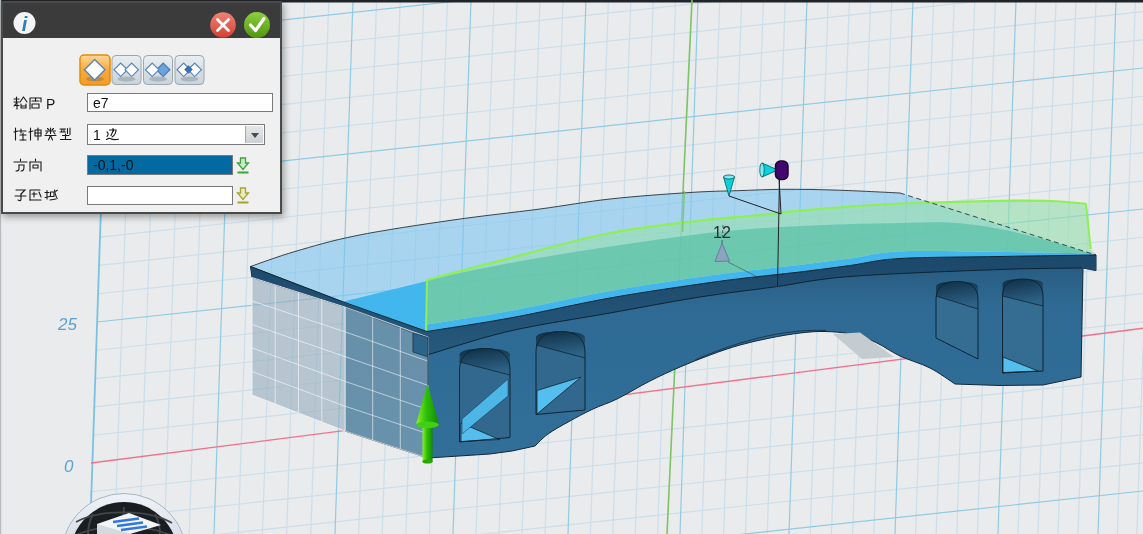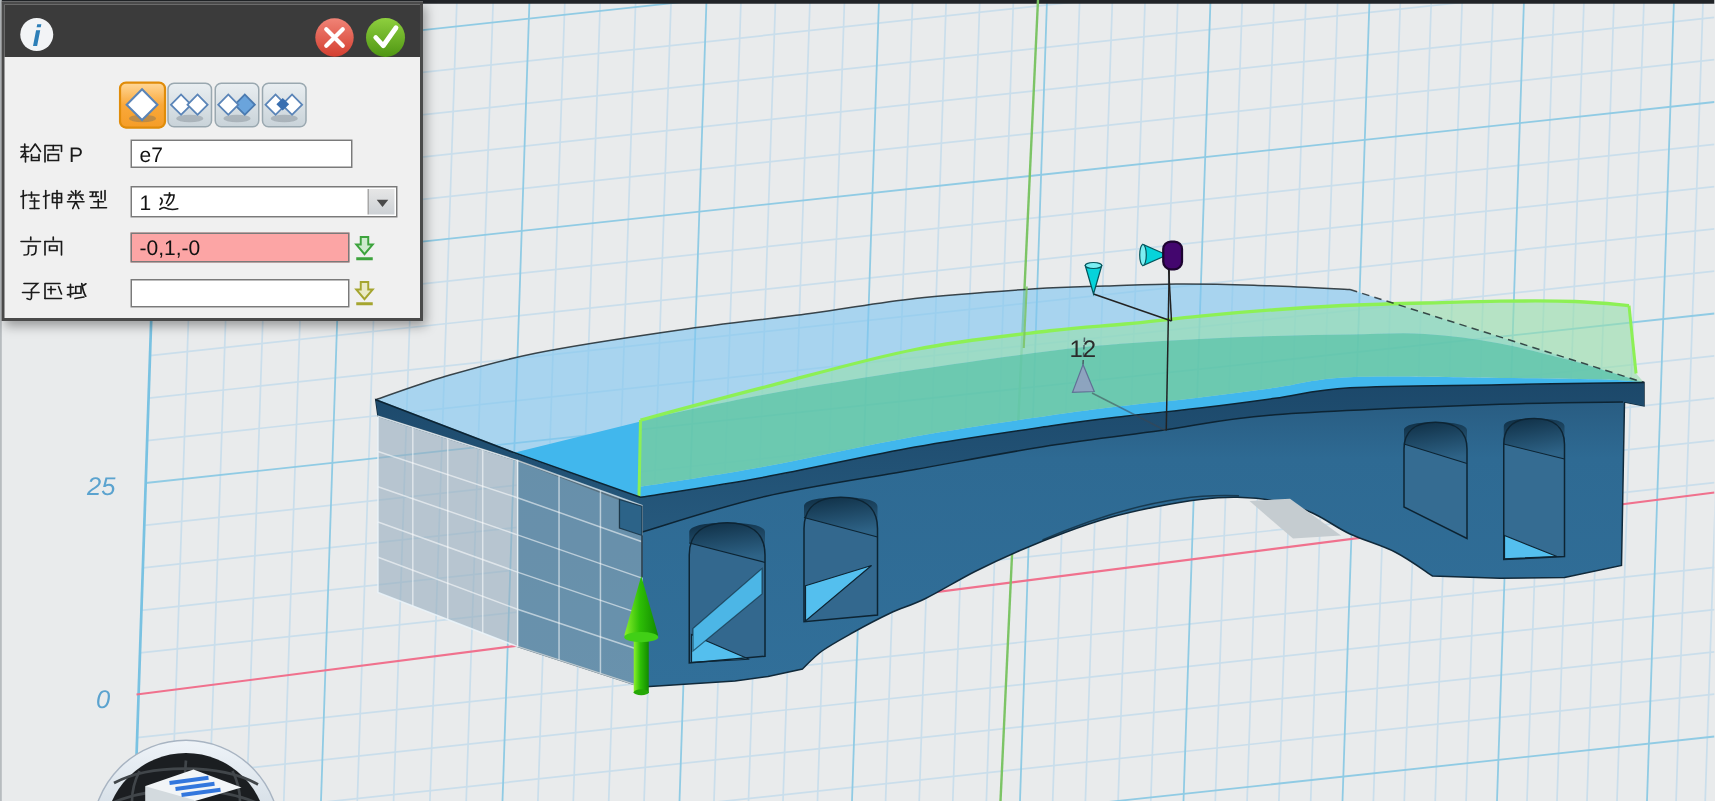--- a/index.html
+++ b/index.html
@@ -306,21 +306,21 @@
             <path d="M8,8 L8,12 L13,12 L13,8 M8,10 L13,10"></path>
           </g>
         </svg><svg width="15" height="15" viewBox="0 0 15 15" style="vertical-align:-2px">
           <g stroke="#1a1a1a" stroke-width="1.1" fill="none" stroke-linecap="round">
             <path d="M2,2 L2,13 M2,2 L13,2 L13,6"></path>
             <path d="M4,5 L11,5"></path>
             <path d="M4,8 L11,8 L11,12 L4,12 L4,8"></path>
             <path d="M7.5,2 L7.5,5"></path>
           </g>
         </svg><span style="font-family:'Liberation Sans',sans-serif;font-size:14px;color:#1a1a1a;margin-left:3px">P</span></div>
- <input-box style="position:absolute;left:84px;top:90px;width:148px;height:19px;background:#fff;border:1px solid #7a7a7a;display:block;font-family:'Liberation Sans',sans-serif;font-size:14px;color:#111;padding:1px 0 0 5px;box-sizing:border-box">e7</input-box>
+ <input-box style="position:absolute;left:84px;top:90px;width:186px;height:19px;background:#fff;border:1px solid #7a7a7a;display:block;font-family:'Liberation Sans',sans-serif;font-size:14px;color:#111;padding:1px 0 0 5px;box-sizing:border-box">e7</input-box>
  <div style="position:absolute;left:10px;top:122.5px;height:15px"><svg width="15" height="15" viewBox="0 0 15 15" style="vertical-align:-2px">
           <g stroke="#1a1a1a" stroke-width="1.1" fill="none" stroke-linecap="round">
             <path d="M2.5,1 L2.5,13"></path>
             <path d="M1,5 L5,4"></path>
             <path d="M8,2 L8,6 M6,4 L13,4"></path>
             <path d="M7,8 L13,8"></path>
             <path d="M10,6 L10,13"></path>
             <path d="M7,13 L13,13"></path>
           </g>
         </svg><svg width="15" height="15" viewBox="0 0 15 15" style="vertical-align:-2px">
@@ -371,21 +371,21 @@
             <path d="M6,7 L11,7 C11,11 11,13 8,13"></path>
           </g>
         </svg><svg width="15" height="15" viewBox="0 0 15 15" style="vertical-align:-2px">
           <g stroke="#1a1a1a" stroke-width="1.1" fill="none" stroke-linecap="round">
             <path d="M7.5,1 L7.5,3"></path>
             <path d="M2,4 L2,13"></path>
             <path d="M2,4 L13,4 L13,13"></path>
             <path d="M5,7 L10,7 L10,10 L5,10 L5,7"></path>
           </g>
         </svg></div>
- <input-box style="position:absolute;left:84px;top:152px;width:146px;height:19.5px;background:#fca5a5;border:1px solid #7a7a7a;display:block;font-family:'Liberation Sans',sans-serif;font-size:14px;color:#111;padding:1px 0 0 5px;box-sizing:border-box">-0,1,-0</input-box>
+ <input-box style="position:absolute;left:84px;top:152px;width:146px;height:19.5px;background:#0369a1;border:1px solid #7a7a7a;display:block;font-family:'Liberation Sans',sans-serif;font-size:14px;color:#111;padding:1px 0 0 5px;box-sizing:border-box">-0,1,-0</input-box>
  <div style="position:absolute;left:233px;top:153.5px"><svg width="14" height="17">
           <g fill="none" stroke="#3da33d" stroke-width="1.3">
             <path d="M4.5,1 L9.5,1 L9.5,6 L12.5,6 L7,12.5 L1.5,6 L4.5,6 Z" fill="#cdeacd"></path>
             <path d="M1.5,15.5 L12.5,15.5" stroke-width="2"></path>
           </g>
         </svg></div>
  <div style="position:absolute;left:10px;top:184px;height:15px"><svg width="15" height="15" viewBox="0 0 15 15" style="vertical-align:-2px">
           <g stroke="#1a1a1a" stroke-width="1.1" fill="none" stroke-linecap="round">
             <path d="M3,2 L12,2 L8,6"></path>
             <path d="M2,8 L13,8"></path>

